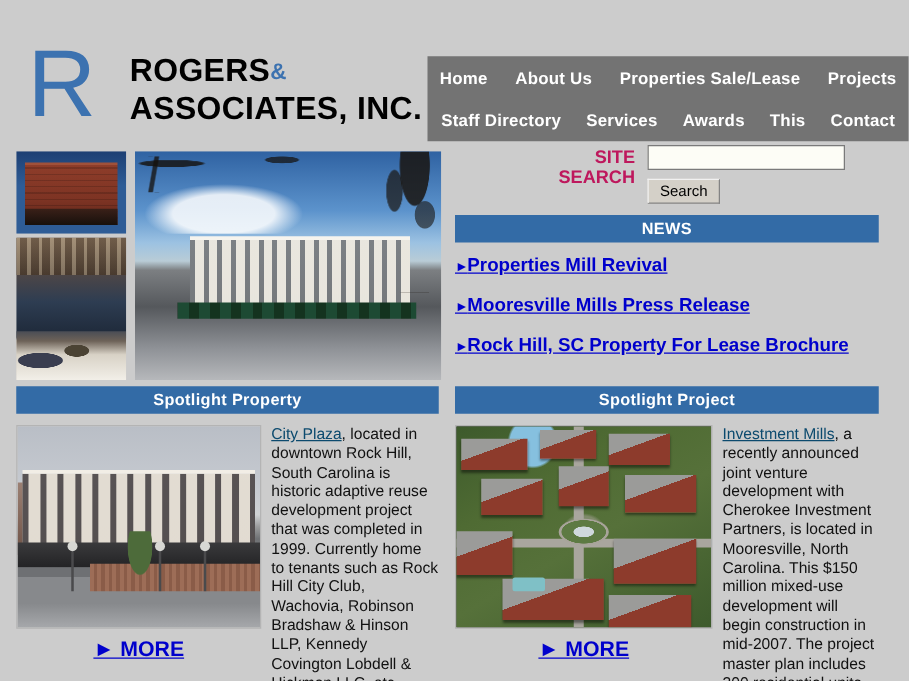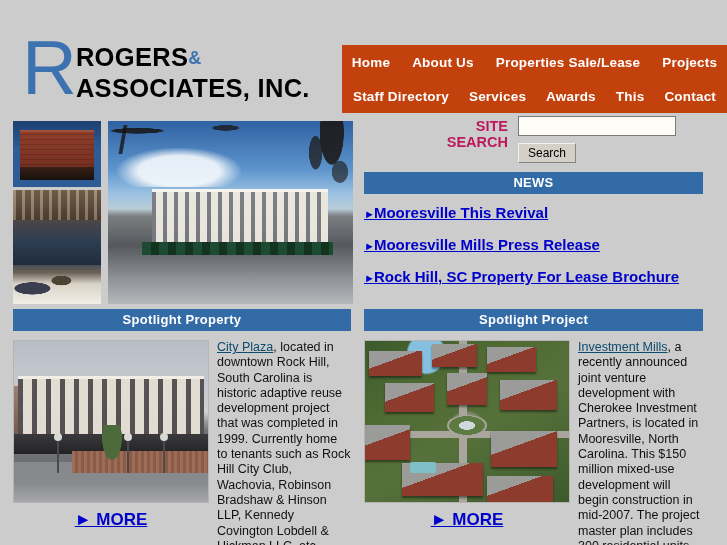--- a/index.html
+++ b/index.html
@@ -29,41 +29,41 @@
   }
   .logo-r {
     font-family: "Liberation Sans", sans-serif;
     font-size: 76px;
     font-weight: normal;
     color: #3c72b0;
     line-height: 0.92;
     letter-spacing: -1px;
   }
   .logo-words {
-    margin-left: 0;
+    margin-left: 28px;
     margin-top: 9px;
     font-weight: bold;
     font-size: 25.5px;
     line-height: 30px;
     color: #000000;
     letter-spacing: 0.3px;
     white-space: nowrap;
   }
   .logo-amp {
     color: #3c72b0;
     font-size: 18px;
     vertical-align: 2px;
   }
 
   
   .nav {
     position: absolute;
     left: 342px; top: 45px;
     width: 385px; height: 68px;
-    background: #c2410c;
+    background: #737373;
   }
   .nav-row {
     display: flex;
     justify-content: center;
     align-items: center;
     height: 34px;
     gap: 22px;
     padding: 0 8px;
     box-sizing: border-box;
   }
@@ -433,21 +433,21 @@
       <div class="awn"></div>
       <div class="tree"></div>
     </div>
   </div>
 </div>
 
 <section class="news">
   <div class="bar">NEWS</div>
   <div class="news-list">
     <div class="news-item">
-      <a class="news-link"><span class="arrow">►</span><span>Mooresville This Revival</span></a>
+      <a class="news-link"><span class="arrow">►</span><span>Properties Mill Revival</span></a>
     </div>
     <div class="news-item">
       <a class="news-link"><span class="arrow">►</span><span>Mooresville Mills Press Release</span></a>
     </div>
     <div class="news-item">
       <a class="news-link"><span class="arrow">►</span><span>Rock Hill, SC Property For Lease Brochure</span></a>
     </div>
   </div>
 </section>
 

